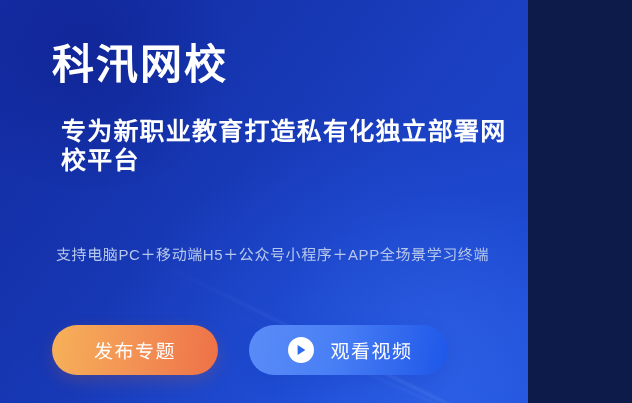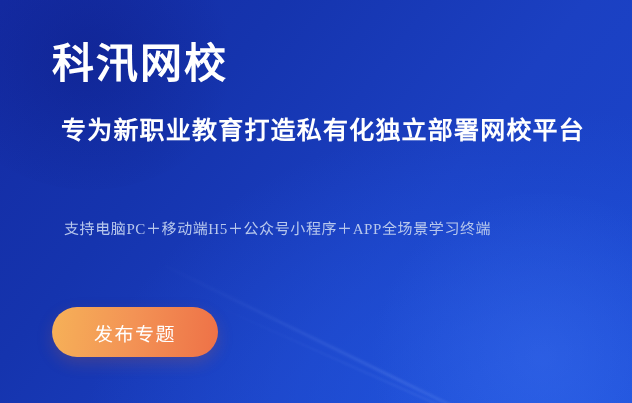--- a/index.html
+++ b/index.html
@@ -5,24 +5,24 @@
 <style>
   html, body {
     margin: 0;
     padding: 0;
     background: #0d1b4b;
   }
   * { box-sizing: border-box; }
 
   .banner {
     position: relative;
-    width: 632px;
+    width: 528px;
     height: 403px;
     overflow: hidden;
-    font-family: Liberation Serif, serif;
+    font-family: Liberation Sans, sans-serif;
     background:
       radial-gradient(120% 130% at 88% 108%, #2257E0 0%, rgba(34,87,224,0) 62%),
       linear-gradient(128deg, #142BA3 0%, #1534AE 30%, #1B40C2 62%, #1A46CE 100%);
   }
 
   
   .streak {
     position: absolute;
     pointer-events: none;
     background: linear-gradient(90deg, rgba(255,255,255,0) 0%, rgba(160,190,255,0.16) 50%, rgba(255,255,255,0) 100%);
@@ -78,21 +78,21 @@
     margin: 9px;
     padding-top: 21px;
     font-size: 25px;
     line-height: 1.15;
     font-weight: 700;
     color: #ffffff;
     letter-spacing: 1.2px;
   }
 
   .tagline {
-    margin: 12px;
+    margin: 4px;
     padding-top: 62px;
     font-size: 15px;
     line-height: 1.2;
     font-weight: 400;
     color: #b7c7ec;
     letter-spacing: 0.6px;
   }
 
   .actions {
     display: flex;
@@ -165,16 +165,24 @@
     <h2 class="subtitle">专为新职业教育打造私有化独立部署网校平台</h2>
 
     <p class="tagline">支持电脑PC＋移动端H5＋公众号小程序＋APP全场景学习终端</p>
 
     <div class="actions">
 
       <button class="btn btn-primary" type="button">
         <span class="btn-label">发布专题</span>
       </button>
 
+      <button class="btn btn-secondary" type="button">
+        <span class="play-icon">
+          <svg width="11" height="12" viewBox="0 0 11 12" aria-hidden="true">
+            <path d="M1.6 1.1 L9.4 6 L1.6 10.9 Z" fill="#2E6BF0"></path>
+          </svg>
+        </span>
+        <span class="btn-label">观看视频</span>
+      </button>
 
     </div>
   </div>
 </div>
 
 </body></html>

